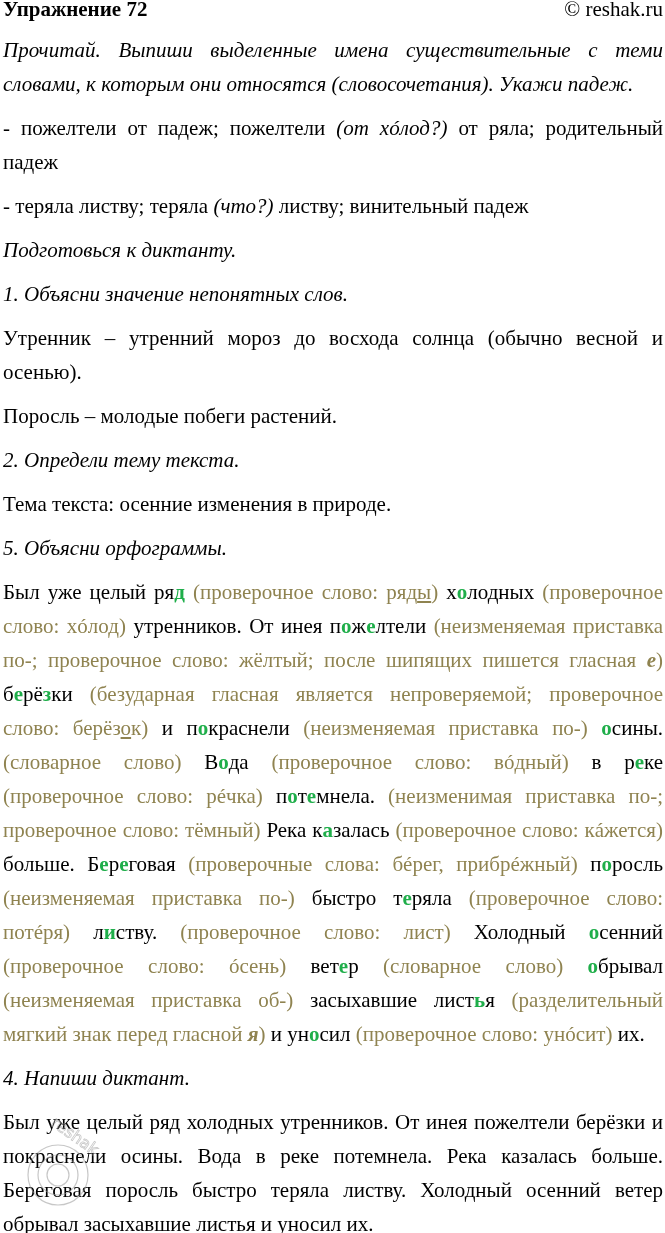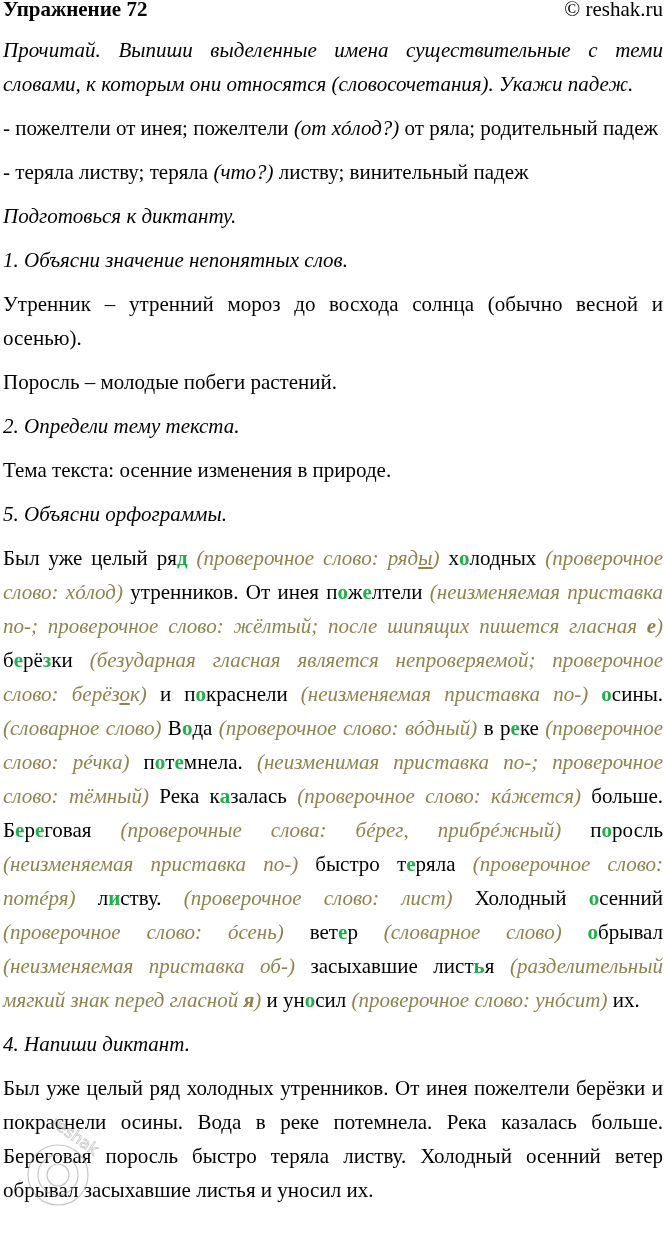--- a/index.html
+++ b/index.html
@@ -9,41 +9,41 @@
     color: #000000; font-size: 21px;
   }
   .page { padding: 0 2px 0 3px; }
   .header { display: flex; justify-content: space-between; align-items: baseline; height: 26px; margin-top: -3px; }
   .title { font-weight: bold; font-size: 21px; }
   .copyright { font-size: 21px; }
   p { margin: 0; text-align: justify; line-height: 34px; }
   .it { font-style: italic; }
   .gap { margin-top: 10px; }
   .g { color: #1fae4a; font-weight: bold; }
-  .c { color: #8f8350; font-style: italic; }
+  .c { color: #8f8350; }
   .cb { color: #8f8350; font-style: italic; font-weight: bold; }
   .u { text-decoration: underline; }
   .watermark {
     position: absolute; left: 10px; top: 1105px; width: 110px; height: 120px;
     pointer-events: none; opacity: 0.55;
   }
 </style>
 </head>
 <body>
 
 <div class="page">
   <div class="header">
     <span class="title">Упражнение 72</span>
     <span class="copyright">© reshak.ru</span>
   </div>
 
   <p class="it gap" style="">Прочитай. Выпиши выделенные имена существительные с теми словами, к которым они относятся (словосочетания). Укажи падеж.</p>
 
   <div>
-    <p class="gap"><span>- пожелтели от инея; пожелтели </span><span class="it">(от хóлод?)</span><span> от ряла; родительный падеж</span></p>
+    <p class="gap"><span>- пожелтели от падеж; пожелтели </span><span class="it">(от хóлод?)</span><span> от ряла; родительный падеж</span></p>
     <p class="gap"><span>- теряла листву; теряла </span><span class="it">(что?)</span><span> листву; винительный падеж</span></p>
   </div>
 
   <p class="it gap">Подготовься к диктанту.</p>
 
   <p class="it gap">1. Объясни значение непонятных слов.</p>
   <p class="gap">Утренник – утренний мороз до восхода солнца (обычно весной и осенью).</p>
   <p class="gap">Поросль – молодые побеги растений.</p>
 
   <p class="it gap">2. Определи тему текста.</p>

